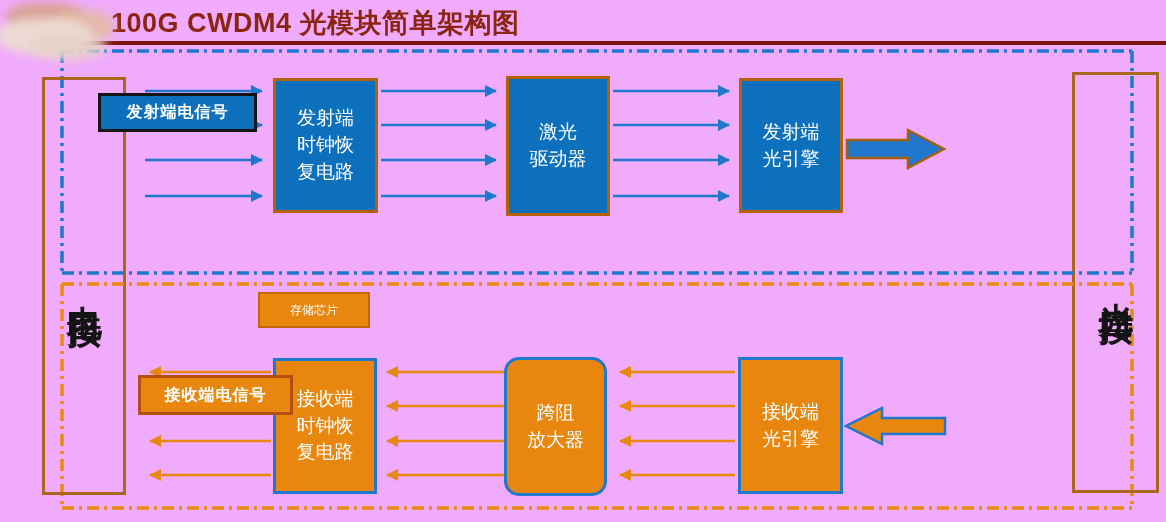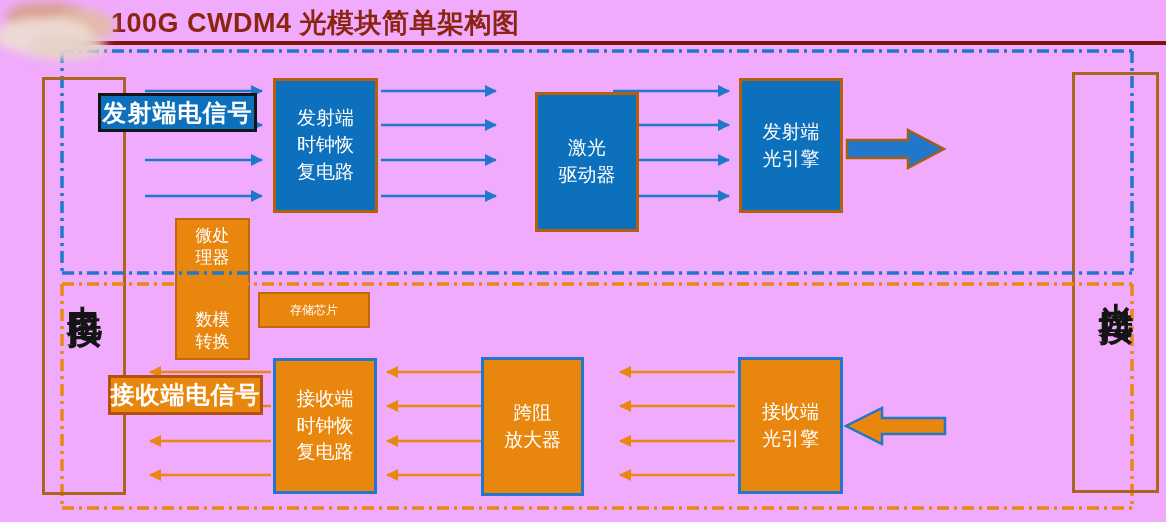--- a/index.html
+++ b/index.html
@@ -43,49 +43,49 @@
 
   
   .blk{
     z-index:3;display:flex;align-items:center;justify-content:center;text-align:center;
     color:#fff;font-family:"Liberation Serif",serif;font-size:19px;line-height:1.42;
     white-space:pre-line;
   }
   .blk.blue{background:#0D70BC;border:3px solid #B5600D;}
   .blk.orange{background:#E8860D;border:3px solid #2077CC;}
   #tx-cdr-block{left:273px;top:78px;width:99px;height:129px;}
-  #laser-driver-block{left:506px;top:92px;width:98px;height:134px;margin-left:29px;}
+  #laser-driver-block{left:506px;top:76px;width:98px;height:134px;}
   #tx-engine-block{left:739px;top:78px;width:98px;height:129px;}
   #rx-cdr-block{left:273px;top:358px;width:98px;height:130px;}
-  #tia-block{left:481px;top:357px;width:97px;height:133px;}
+  #tia-block{left:504px;top:357px;width:97px;height:133px;border-radius:15px;}
   #rx-engine-block{left:738px;top:357px;width:99px;height:131px;}
 
   
   #mcu-dac-block{
     left:175px;top:218px;width:71px;height:128px;z-index:3;
     background:#E8860D;border:2px solid #C4660C;
     display:flex;flex-direction:column;justify-content:space-between;align-items:center;
     padding:5px 0;color:#fff;font-family:"Liberation Serif",serif;font-size:17px;line-height:1.3;
     text-align:center;white-space:pre-line;
   }
   #memory-block{
     left:258px;top:292px;width:108px;height:32px;z-index:3;
     background:#E8860D;border:2px solid #C4660C;
     display:flex;align-items:center;justify-content:center;
     color:#fff;font-family:"Liberation Serif",serif;font-size:12px;
   }
 
   
   .sig{
     z-index:4;display:flex;align-items:center;justify-content:center;
-    color:#fff;font-weight:bold;font-size:24px;letter-spacing:1px;
+    color:#fff;font-weight:bold;font-size:16px;letter-spacing:1px;
     font-family:Liberation Sans, sans-serif;white-space:nowrap;
   }
   .sig.blue{background:#0D70BC;border:3px solid #141414;}
-  .sig.orange{background:#E8860D;border:3px solid #B3500E;}
+  .sig.orange{background:#E8860D;border:3px solid #B3500E;margin-left:30px;}
   #tx-elec-label{left:98px;top:93px;width:153px;height:33px;}
   #tx-opt-label{left:855px;top:89px;width:147px;height:33px;}
   #rx-elec-label{left:108px;top:375px;width:149px;height:34px;}
   #rx-opt-label{left:865px;top:367px;width:149px;height:32px;}
 </style>
 </head>
 <body>
 
 <div id="canvas">
 
@@ -164,26 +164,20 @@
   </div>
 
   <div id="tx-cdr-block" class="abs blk blue">发射端
 时钟恢
 复电路</div>
   <div id="laser-driver-block" class="abs blk blue">激光
 驱动器</div>
   <div id="tx-engine-block" class="abs blk blue">发射端
 光引擎</div>
 
-  <div id="mcu-dac-block" class="abs">
-    <span>微处
-理器</span>
-    <span>数模
-转换</span>
-  </div>
   <div id="memory-block" class="abs">
     <span>存储芯片</span>
   </div>
 
   <div id="rx-cdr-block" class="abs blk orange">接收端
 时钟恢
 复电路</div>
   <div id="tia-block" class="abs blk orange">跨阻
 放大器</div>
   <div id="rx-engine-block" class="abs blk orange">接收端

